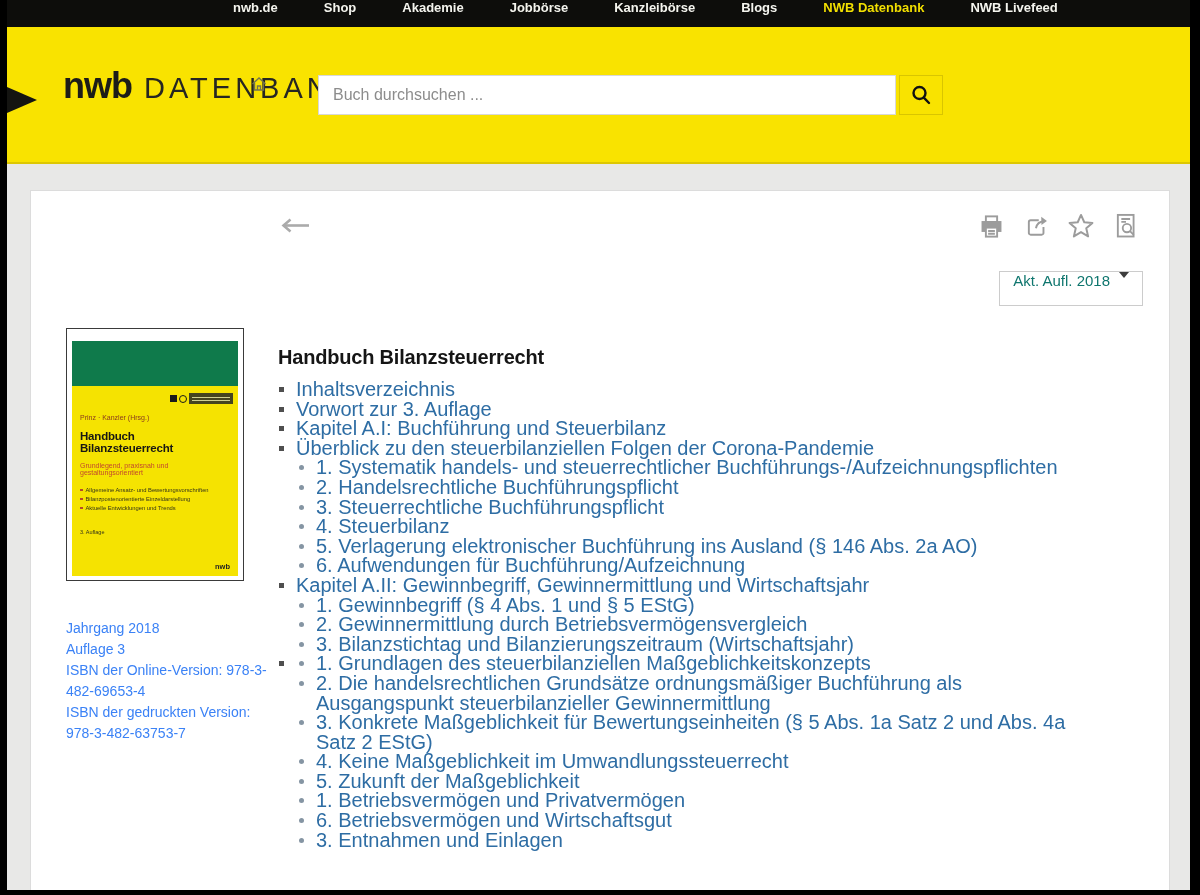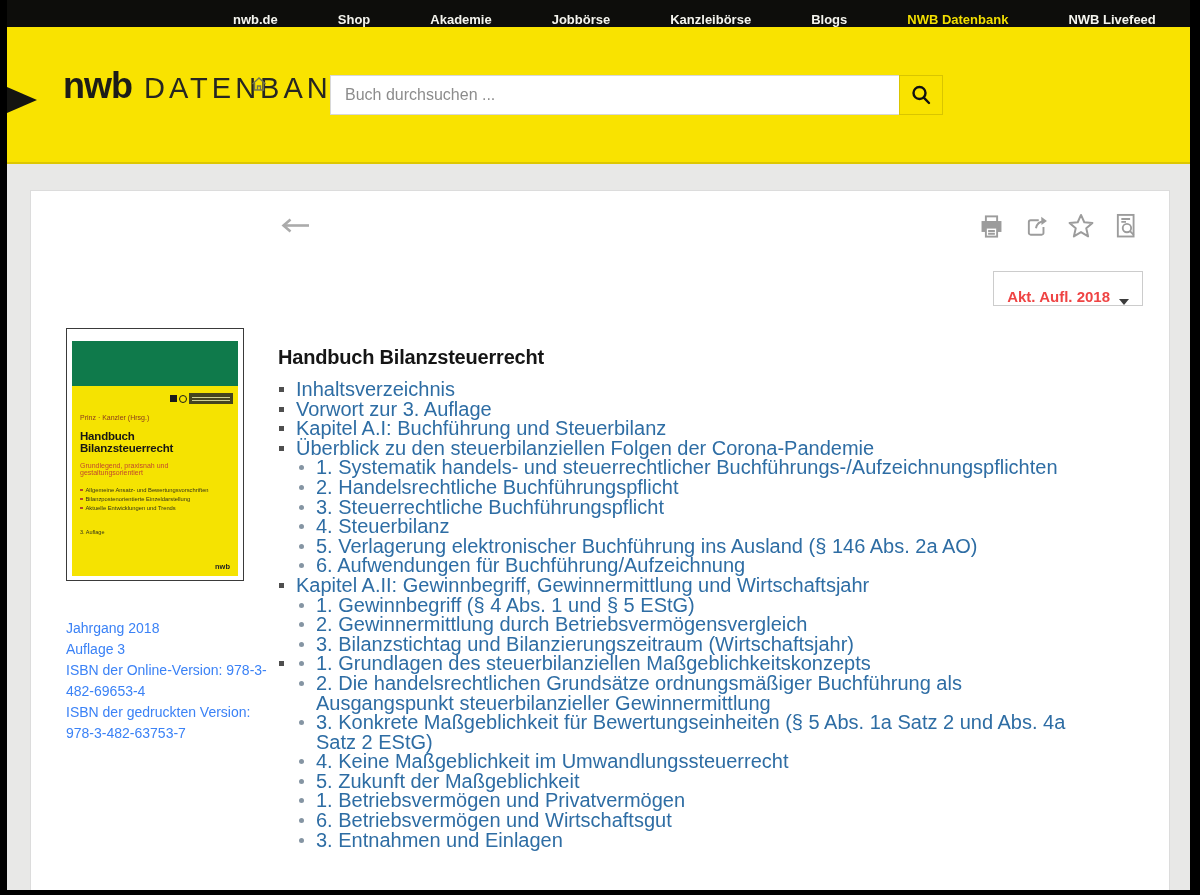--- a/index.html
+++ b/index.html
@@ -7,52 +7,52 @@
   body{
     width:1200px;height:895px;position:relative;overflow:hidden;
     background:#000;
     font-family:"Liberation Sans","DejaVu Sans",sans-serif;
     -webkit-font-smoothing:antialiased;
   }
   .frame{position:absolute;left:7px;right:10px;top:0;bottom:5px;background:#e8e8e7;}
 
   
   .topnav{position:absolute;left:0;right:0;top:0;height:27px;background:#0d0d0b;
-    display:flex;align-items:flex-end;gap:60px;padding-left:226px;box-sizing:border-box;}
+    display:flex;align-items:flex-start;gap:46px;padding-left:226px;box-sizing:border-box;}
   .nav-item{color:#f4f4ee;font-size:13px;font-weight:700;text-decoration:none;white-space:nowrap;cursor:pointer;}
   .nav-item.active{color:#f2df00;}
 
   
   .header{position:absolute;left:0;right:0;top:27px;height:137px;background:#f9e300;border-bottom:2px solid #ddc702;box-sizing:border-box;}
   .logo-arrow{position:absolute;left:0;top:60px;width:0;height:0;
     border-left:30px solid #141411;border-top:13px solid transparent;border-bottom:13px solid transparent;}
   .logo{position:absolute;left:56px;top:38px;display:flex;align-items:baseline;gap:12px;cursor:pointer;}
   .logo-bold{font-size:36px;font-weight:800;color:#1c1c18;letter-spacing:-1px;}
   .logo-rest{font-size:29px;font-weight:400;color:#262622;letter-spacing:4px;}
   .home-ico{position:absolute;left:243px;top:48px;}
 
   .searchbar{position:absolute;left:311px;top:48px;width:625px;height:40px;}
-  .search-input{position:absolute;left:12px;top:0;width:578px;height:40px;box-sizing:border-box;
+  .search-input{position:absolute;left:0;top:0;width:578px;height:40px;box-sizing:border-box;
     border:1px solid #d8d8d8;background:#fff;padding:0 14px;font-size:16px;color:#333;
     font-family:"Liberation Sans","DejaVu Sans",sans-serif;outline:none;}
   .search-input::placeholder{color:#8c8c8c;}
   .search-btn{position:absolute;right:0;top:0;width:44px;height:40px;background:#f9e300;
     border:1px solid #d9c500;box-sizing:border-box;display:flex;align-items:center;justify-content:center;cursor:pointer;padding:0;}
 
   
   .main{position:absolute;left:0;right:0;top:164px;bottom:0;background:#e8e8e7;}
   .panel{position:absolute;left:23px;top:26px;width:1140px;bottom:0;background:#fff;
     border:1px solid #dcdcdc;border-bottom:none;box-sizing:border-box;}
 
   .back-btn{position:absolute;left:248px;top:26px;cursor:pointer;background:none;border:none;padding:0;}
   .action-icons{position:absolute;right:28px;top:20px;display:flex;gap:15px;align-items:center;}
   .icon-btn{background:none;border:none;padding:0;cursor:pointer;width:30px;height:30px;display:flex;align-items:center;justify-content:center;}
 
   .edition{position:absolute;right:26px;top:80px;height:33px;background:#fff;border:1px solid #ccc;
-    display:flex;align-items:flex-end;gap:9px;padding:0 13px;cursor:pointer;font-size:15px;color:#ef4444;font-weight:700;}
+    display:flex;align-items:flex-start;gap:9px;padding:0 13px;cursor:pointer;font-size:15px;color:#0f766e;font-weight:400;}
   .caret-down{width:0;height:0;border-left:5px solid transparent;border-right:5px solid transparent;border-top:6px solid #3c3c3c;display:inline-block;}
 
   
   .cover{position:absolute;left:35px;top:137px;width:178px;height:253px;background:#fff;
     border:1px solid #3a3a3a;box-sizing:border-box;padding:12px 5px 4px 5px;display:flex;flex-direction:column;cursor:pointer;}
   .cover-green{height:45px;background:#0f7a4b;}
   .cover-yellow{flex:1;background:#f5e301;position:relative;display:flex;flex-direction:column;padding:4px 8px 5px 8px;box-sizing:border-box;}
   .cover-badge{position:absolute;top:7px;right:5px;display:flex;align-items:center;gap:2px;}
   .badge-square{width:7px;height:7px;background:#1a1a1a;}
   .badge-circle{width:6px;height:6px;border:1.4px solid #1a1a1a;border-radius:50%;background:transparent;}

